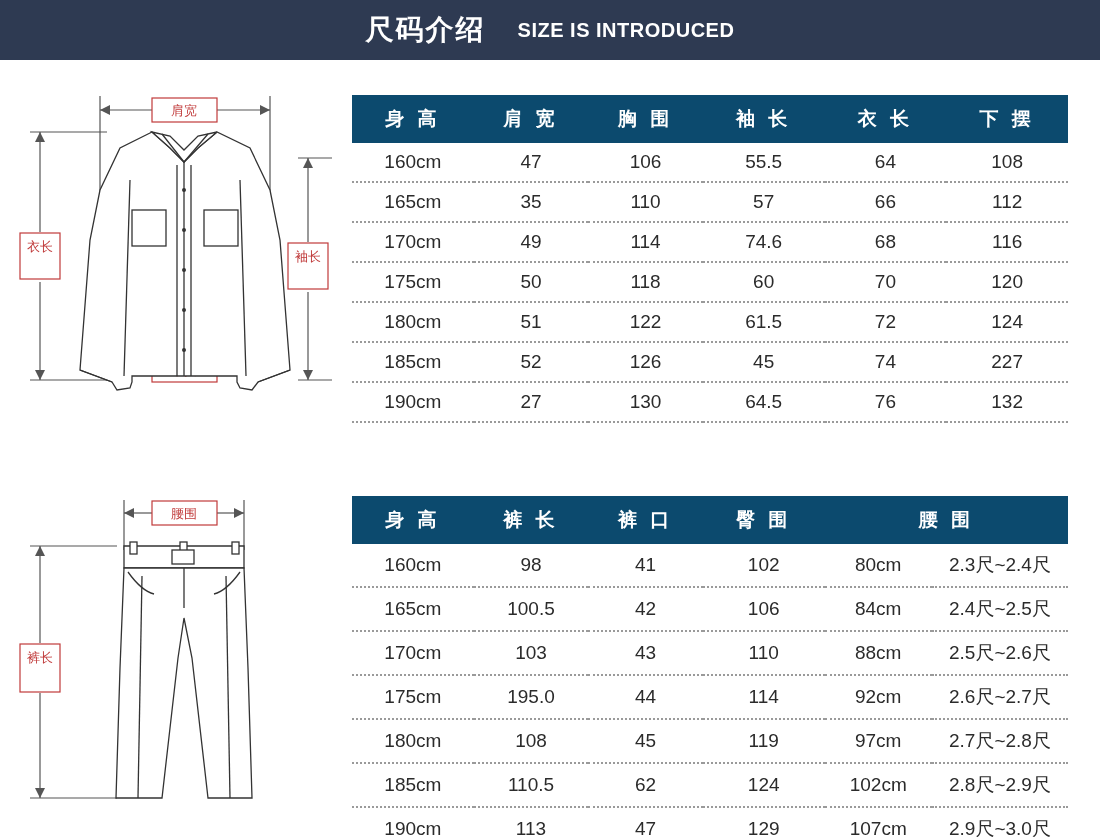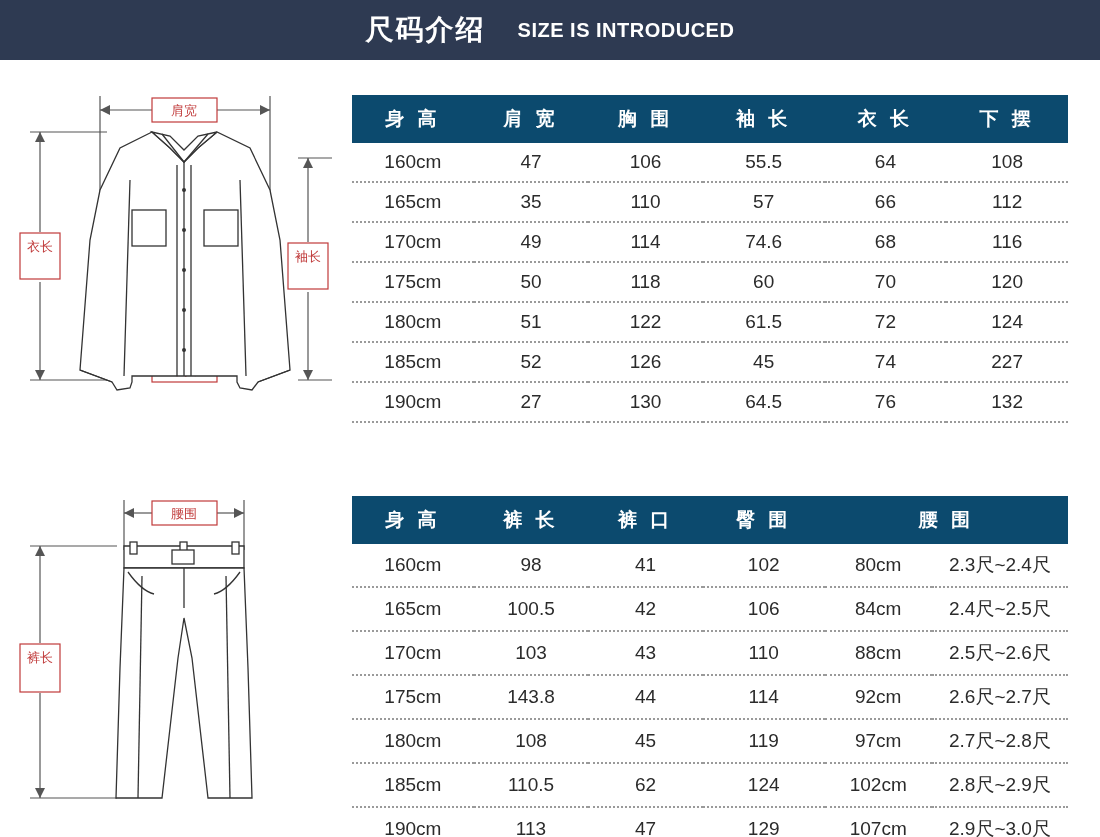--- a/index.html
+++ b/index.html
@@ -374,21 +374,21 @@
           <tr>
             <td>170cm</td>
             <td>103</td>
             <td>43</td>
             <td>110</td>
             <td>88cm</td>
             <td>2.5尺~2.6尺</td>
           </tr>
           <tr>
             <td>175cm</td>
-            <td>143.8</td>
+            <td>195.0</td>
             <td>44</td>
             <td>114</td>
             <td>92cm</td>
             <td>2.6尺~2.7尺</td>
           </tr>
           <tr>
             <td>180cm</td>
             <td>108</td>
             <td>45</td>
             <td>119</td>

